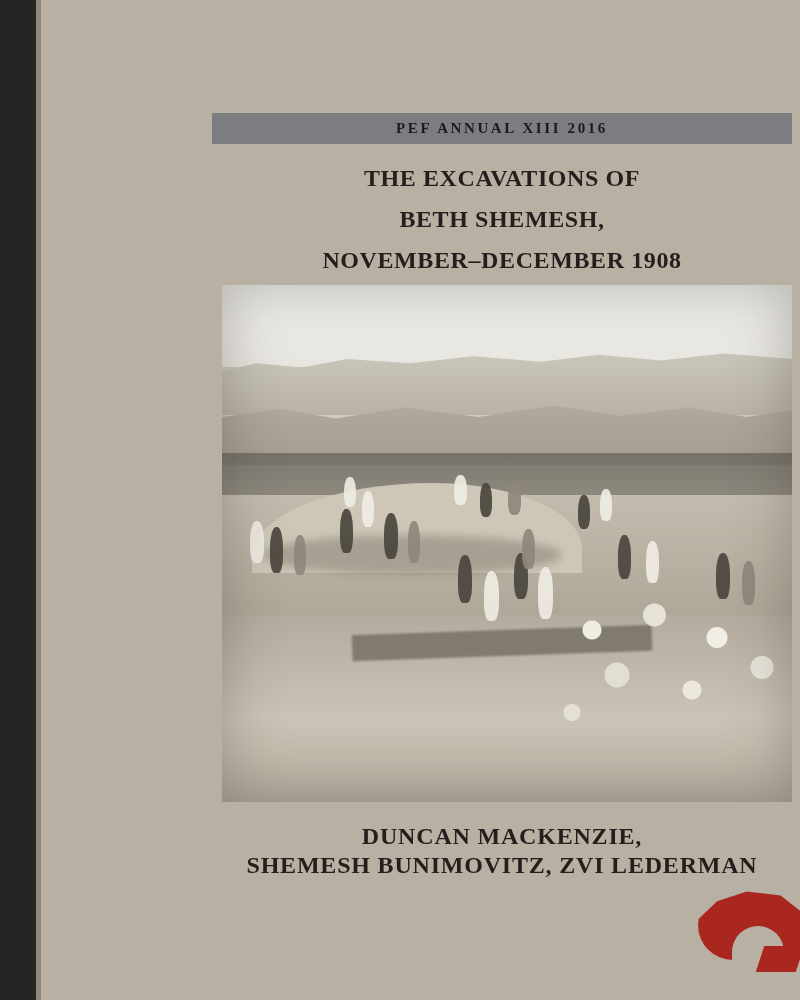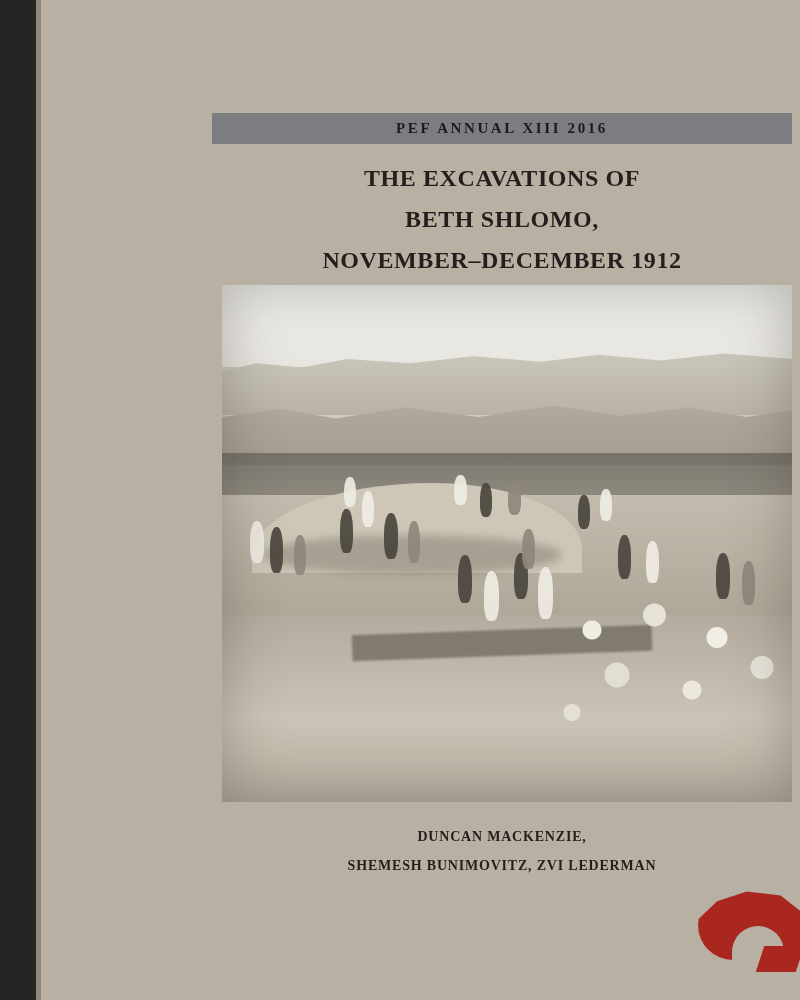--- a/index.html
+++ b/index.html
@@ -175,21 +175,21 @@
   
   .authors {
     position: absolute;
     left: 171px;
     top: 822px;
     width: 580px;
     text-align: center;
     color: #241f1c;
     font-family: "Liberation Serif", serif;
     font-weight: bold;
-    font-size: 14px;
+    font-size: 24px;
     line-height: 29px;
     letter-spacing: 0.8px;
   }
   .author-line { display: block; white-space: nowrap; }
 
   
   .publisher-logo {
     position: absolute;
     right: 28px;
     bottom: 18px;
@@ -234,22 +234,22 @@
   <div class="spine-inner-edge"></div>
 
   <div class="panel">
 
     <div class="series-banner">
       <span class="series-text">PEF ANNUAL XIII 2016</span>
     </div>
 
     <div class="title-block">
       <span class="title-line">THE EXCAVATIONS OF</span>
-      <span class="title-line">BETH SHLOMO,</span>
-      <span class="title-line">NOVEMBER–DECEMBER 1912</span>
+      <span class="title-line">BETH SHEMESH,</span>
+      <span class="title-line">NOVEMBER–DECEMBER 1908</span>
     </div>
 
     <div class="photo-frame">
       <div class="sky"></div>
       <div class="far-hills"></div>
       <div class="mid-hills"></div>
       <div class="dark-band"></div>
       <div class="ground-upper"></div>
       <div class="mound"></div>
       <div class="mound-shadow"></div>

